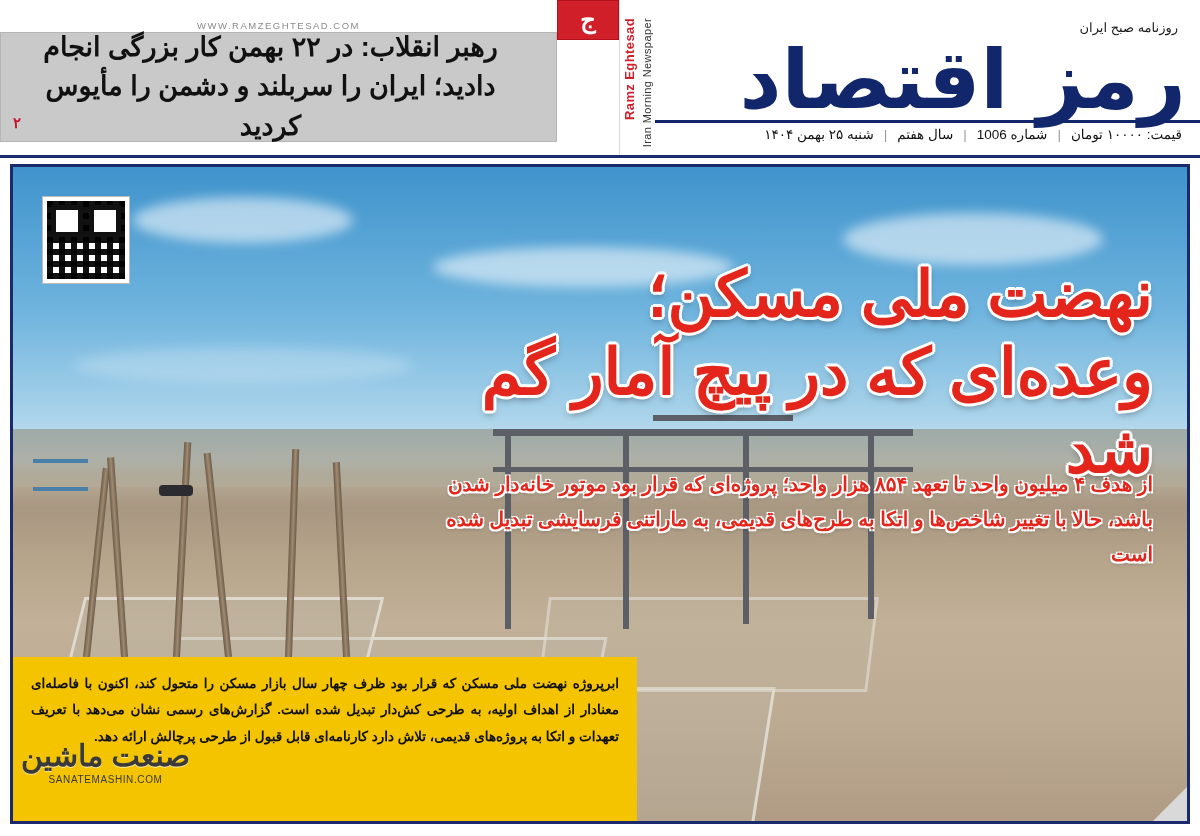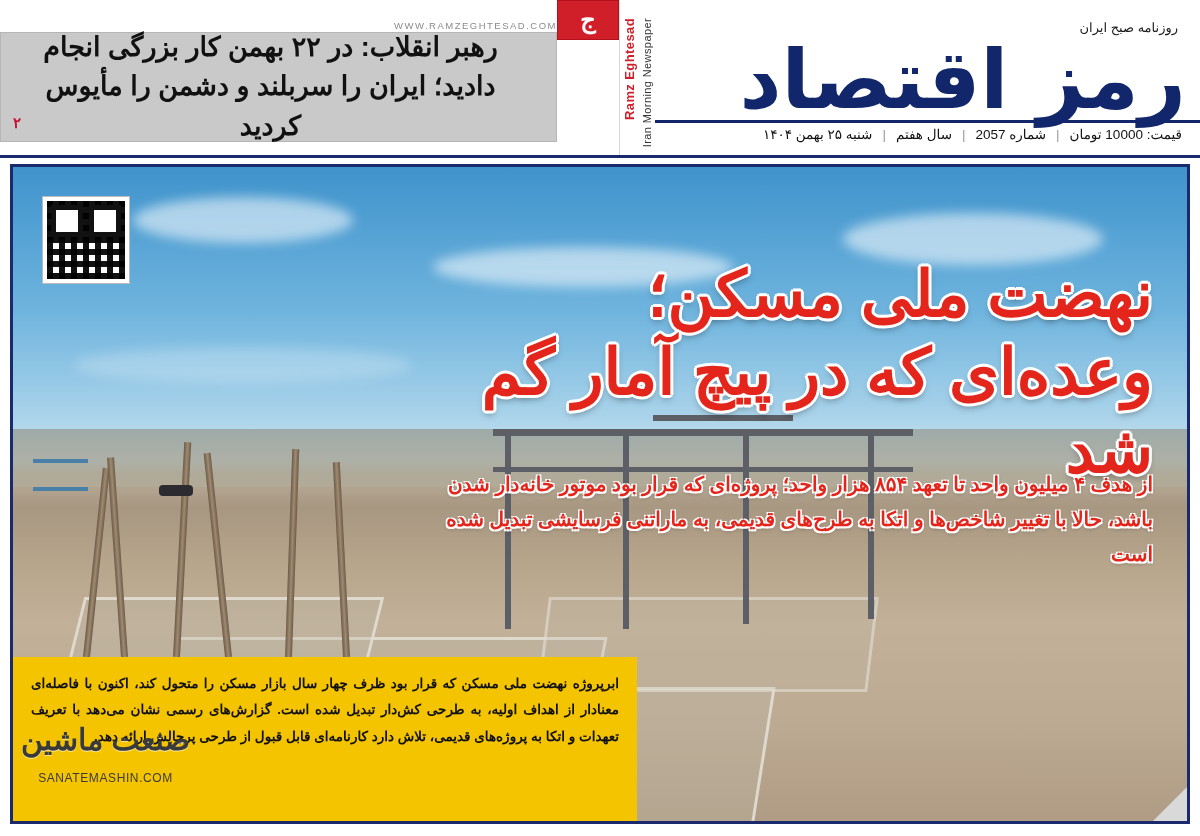--- a/index.html
+++ b/index.html
@@ -129,21 +129,21 @@
     text-align: center;
     font-size: 12.5px;
     font-weight: bold;
     color: #c8102e;
   }
   .top-url {
     position: absolute;
     top: 20px;
     right: 643px;
     left: 0;
-    text-align: right;
+    text-align: center;
     font-size: 9.5px;
     color: #8a8a8a;
     letter-spacing: 1.5px;
     direction: ltr;
   }
 
   
   .head-band {
     position: absolute;
     top: 32px;
@@ -343,25 +343,25 @@
     z-index: 5;
   }
   .watermark .wm-fa {
     font-size: 30px;
     font-weight: bold;
     color: #3a3a3a;
     line-height: 1;
     text-shadow: 0 1px 0 rgba(255,255,255,.6);
   }
   .watermark .wm-en {
-    font-size: 12px;
+    font-size: 10px;
     letter-spacing: .6px;
     color: #3a3a3a;
     direction: ltr;
-    margin-top: 16px;
+    margin-top: 3px;
   }
 
   
   .fold {
     position: absolute;
     right: 0; bottom: 0;
     width: 0; height: 0;
     border-left: 34px solid transparent;
     border-bottom: 34px solid #d9d9d9;
   }
@@ -371,23 +371,23 @@
 
 <div class="page">
 
   <div class="masthead">
 
     <div class="logo-block">
       <div class="logo-tagline">روزنامه صبح ایران</div>
       <div class="logo-word">رمز اقتصاد</div>
       <div class="logo-rule"></div>
       <div class="logo-meta">
-        <span>قیمت: 10000 تومان</span>
+        <span>قیمت: ۱۰۰۰۰ تومان</span>
         <span class="sep">|</span>
-        <span>شماره 2057</span>
+        <span>شماره 1006</span>
         <span class="sep">|</span>
         <span>سال هفتم</span>
         <span class="sep">|</span>
         <span>شنبه ۲۵ بهمن ۱۴۰۴</span>
       </div>
     </div>
 
     <div class="latin-strip">
       <div class="vtext">Iran Morning Newspaper</div>
       <div class="vtext brand">Ramz Eghtesad</div>

